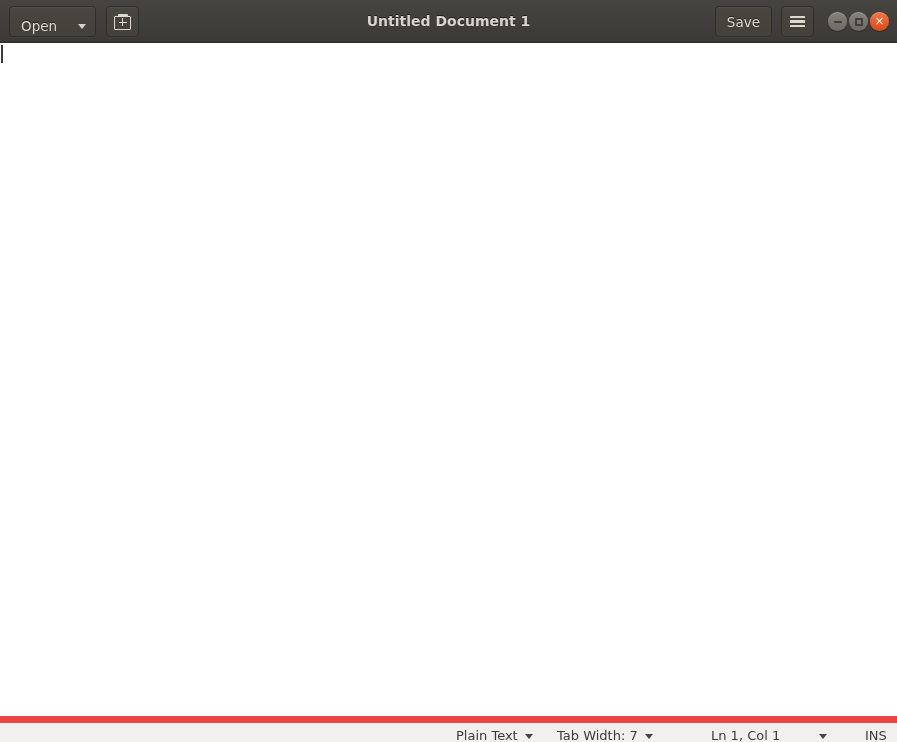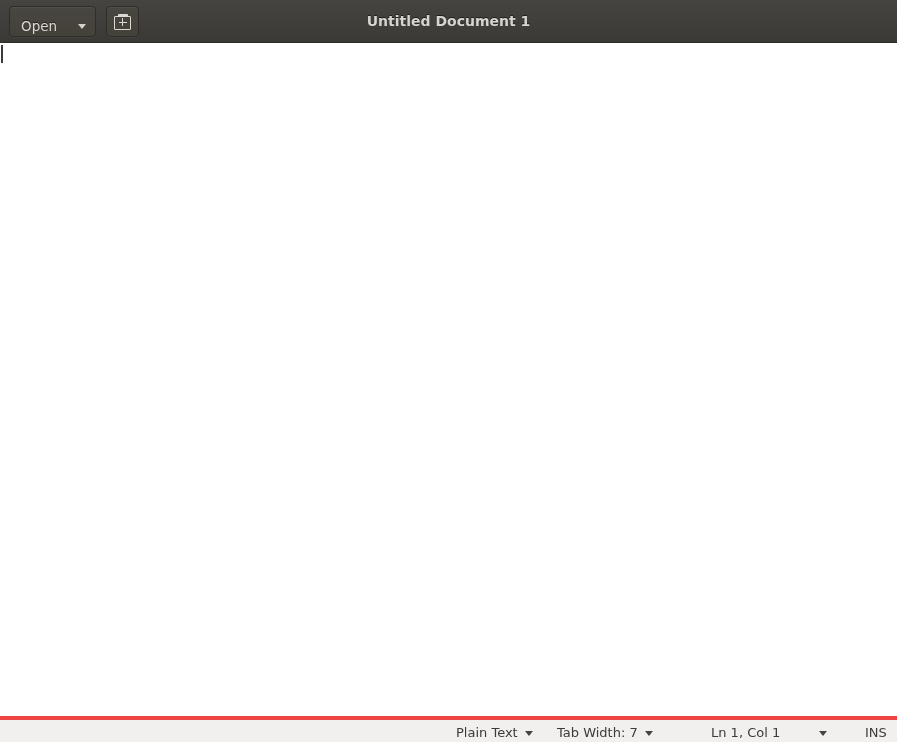--- a/index.html
+++ b/index.html
@@ -219,21 +219,21 @@
     width: 1.5px;
     height: 18px;
     background: #3b3b3b;
   }
 
   
   .statusbar {
     flex: 0 0 26px;
     height: 26px;
     background: #f1f0ee;
-    border-top: 4px solid #ef4444;
+    border-top: 7px solid #ef4444;
     box-sizing: border-box;
     position: relative;
     user-select: none;
   }
   .sb-item {
     position: absolute;
     top: 0;
     height: 25px;
     display: flex;
     align-items: center;
@@ -277,20 +277,47 @@
         <span class="icon-newdoc">
           <span class="nd-top"></span>
           <span class="nd-body"></span>
           <span class="nd-plus-v"></span>
           <span class="nd-plus-h"></span>
         </span>
       </div>
 
     </div>
 
+    <div class="hb-right">
+
+      <div class="hb-btn hb-btn-save">
+        <span>Save</span>
+      </div>
+
+      <div class="hb-btn hb-btn-square">
+        <span class="icon-hamburger">
+          <i></i>
+            <i></i>
+            <i></i>
+        </span>
+      </div>
+
+      <div class="wincontrols">
+        <div class="wc wc-min">
+          <span class="glyph"></span>
+        </div>
+        <div class="wc wc-max">
+          <span class="glyph"></span>
+        </div>
+        <div class="wc wc-close">
+          <span class="glyph">×</span>
+        </div>
+      </div>
+
+    </div>
   </div>
 
   <div class="docarea">
     <div class="caret"></div>
     <div style="position:absolute;left:4px;top:2px;font-family:'DejaVu Sans Mono',monospace;font-size:14px;color:#2e2e2e;white-space:pre;"></div>
   </div>
 
   <div class="statusbar">
 
     <div class="sb-item sb-lang">

